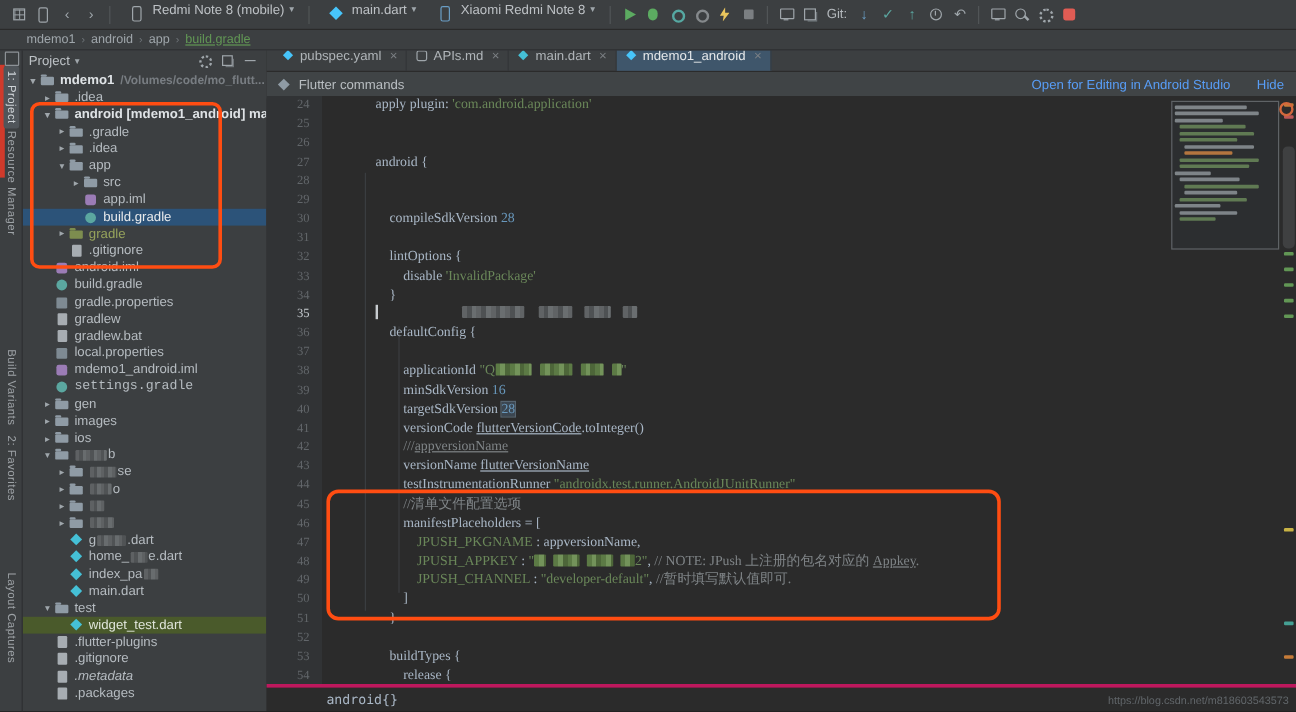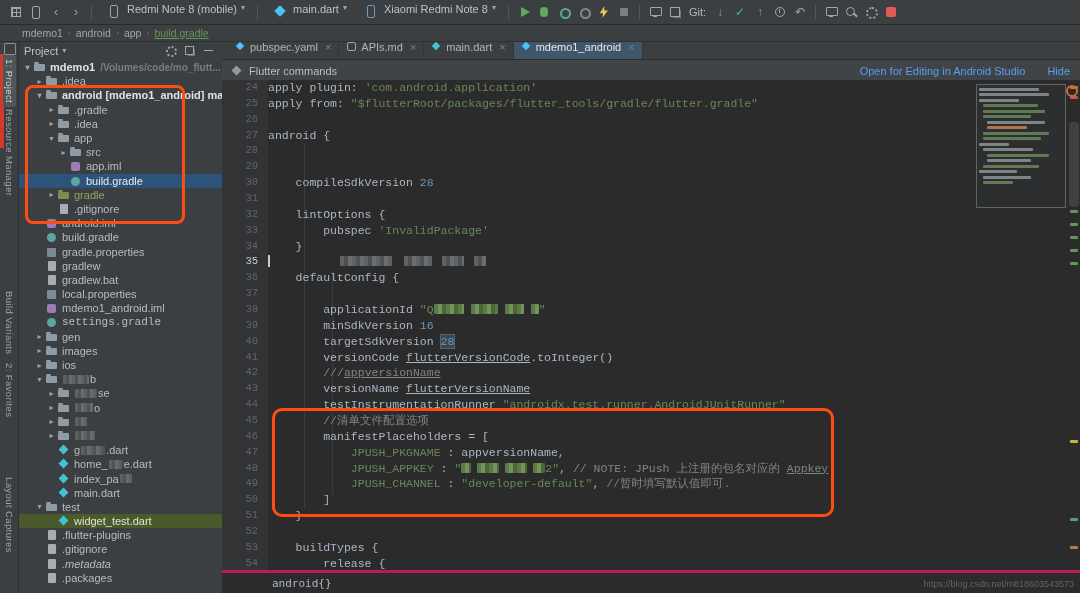--- a/index.html
+++ b/index.html
@@ -93,21 +93,21 @@
   .ti.da::before{content:"";position:absolute;left:2px;top:2px;width:6px;height:6px;background:#45c0d6;transform:rotate(45deg);}
   .notif{display:flex;align-items:center;height:21px;background:#404446;border-bottom:1px solid #313436;padding:0 10px;font-size:11px;color:#b9bec2;}
   .notif .nic{width:10px;height:10px;position:relative;margin-right:7px;}
   .notif .nic::before{content:"";position:absolute;left:1px;top:1px;width:7px;height:7px;background:#8f9ba5;transform:rotate(45deg);}
   .notif .sp{flex:1;}
   .nlink{color:#589df6;margin-left:22px;cursor:pointer;}
   .codewrap{position:absolute;left:0;right:0;top:39px;bottom:20px;overflow:hidden;
             background:linear-gradient(90deg,#313335 0,#313335 46px,#2b2b2b 46px);}
   .guide{position:absolute;width:1px;background:#3a3d40;z-index:1;}
   .codelines{position:relative;z-index:2;}
-  .cl{display:flex;height:15.87px;line-height:15.87px;font-family:Liberation Mono, monospace;font-size:11.5px;}
+  .cl{display:flex;height:15.87px;line-height:15.87px;font-family:Liberation Serif, serif;font-size:11.5px;gap:45px;}
   .ln{width:36px;flex:none;text-align:right;padding-right:10px;color:#62666a;font-size:10.5px;}
   .cl.cur .ln{color:#c8cdd1;}
   .ct{white-space:pre;color:#a9b7c6;}
   .ts{color:#6a8759;}.tn{color:#6897bb;}.tc{color:#7f8487;}
   .un{text-decoration:underline;}
   .hln{background:#3b4651;outline:1px solid #566470;}
   .caret{display:inline-block;width:1.5px;height:12px;background:#c8ccd0;vertical-align:-2px;}
   .mz{display:inline-block;height:10px;vertical-align:-1px;border-radius:1px;}
   .mz.rx{background:repeating-linear-gradient(90deg,#606365 0 4px,#4e5153 4px 8px,#6a6e70 8px 12px);}
   .mz.rg{background:repeating-linear-gradient(90deg,#5c7a45 0 4px,#73935a 4px 8px,#4d6639 8px 12px);}
@@ -436,21 +436,20 @@
     <div class="codewrap" id="codewrap">
       <div class="guide" style="left:82px;top:64px;height:365px;"></div>
       <div class="guide" style="left:110px;top:192px;height:222px;"></div>
       <div class="codelines" id="codelines">
           <div class="cl">
             <span class="ln">24</span>
             <span class="ct"><span class="tp">apply plugin: </span><span class="ts">'com.android.application'</span></span>
           </div>
           <div class="cl">
             <span class="ln">25</span>
-            <span class="ct"><span class="tp">apply from: </span><span class="ts">"$flutterRoot/packages/flutter_tools/gradle/flutter.gradle"</span></span>
           </div>
           <div class="cl">
             <span class="ln">26</span>
             <span class="ct"></span>
           </div>
           <div class="cl">
             <span class="ln">27</span>
             <span class="ct"><span class="tp">android {</span></span>
           </div>
           <div class="cl">
@@ -468,21 +467,21 @@
           <div class="cl">
             <span class="ln">31</span>
             <span class="ct"></span>
           </div>
           <div class="cl">
             <span class="ln">32</span>
             <span class="ct"><span class="tp">    lintOptions {</span></span>
           </div>
           <div class="cl">
             <span class="ln">33</span>
-            <span class="ct"><span class="tp">        pubspec </span><span class="ts">'InvalidPackage'</span></span>
+            <span class="ct"><span class="tp">        disable </span><span class="ts">'InvalidPackage'</span></span>
           </div>
           <div class="cl">
             <span class="ln">34</span>
             <span class="ct"><span class="tp">    }</span></span>
           </div>
           <div class="cl cur">
             <span class="ln">35</span>
             <span class="ct"><span class="caret"></span><span class="spw" style="width: 70px;"></span><span class="mz rx" style="width: 52px;"></span><span class="spw" style="width: 12px;"></span><span class="mz rx" style="width: 28px;"></span><span class="spw" style="width: 10px;"></span><span class="mz rx" style="width: 22px;"></span><span class="spw" style="width: 10px;"></span><span class="mz rx" style="width: 12px;"></span></span>
           </div>
           <div class="cl">

